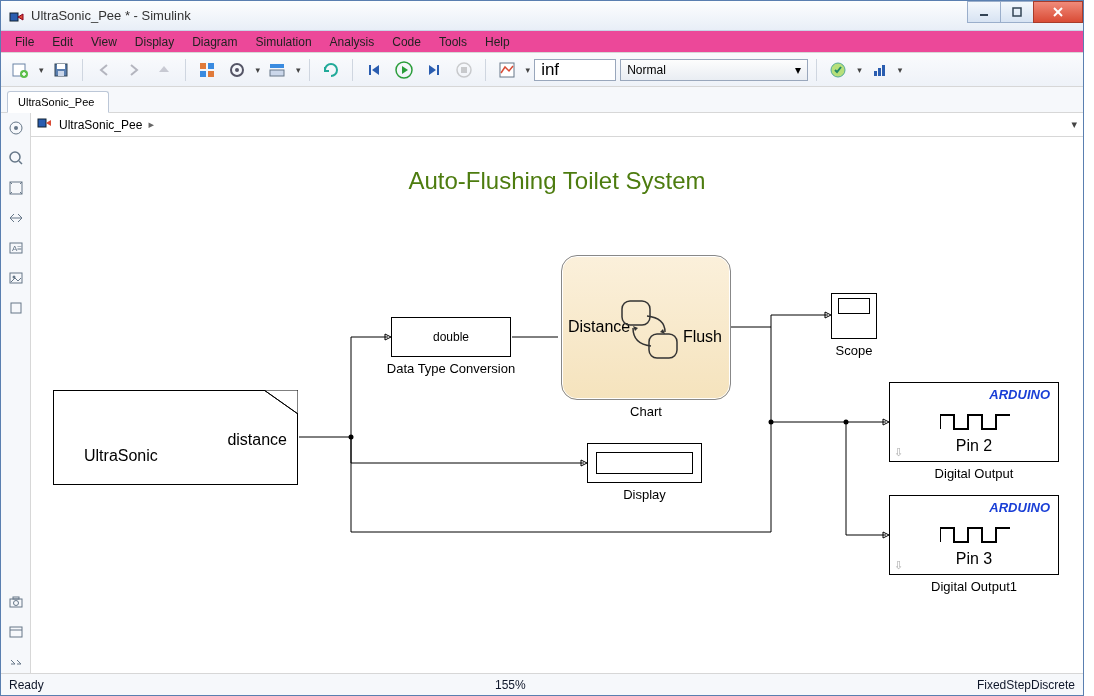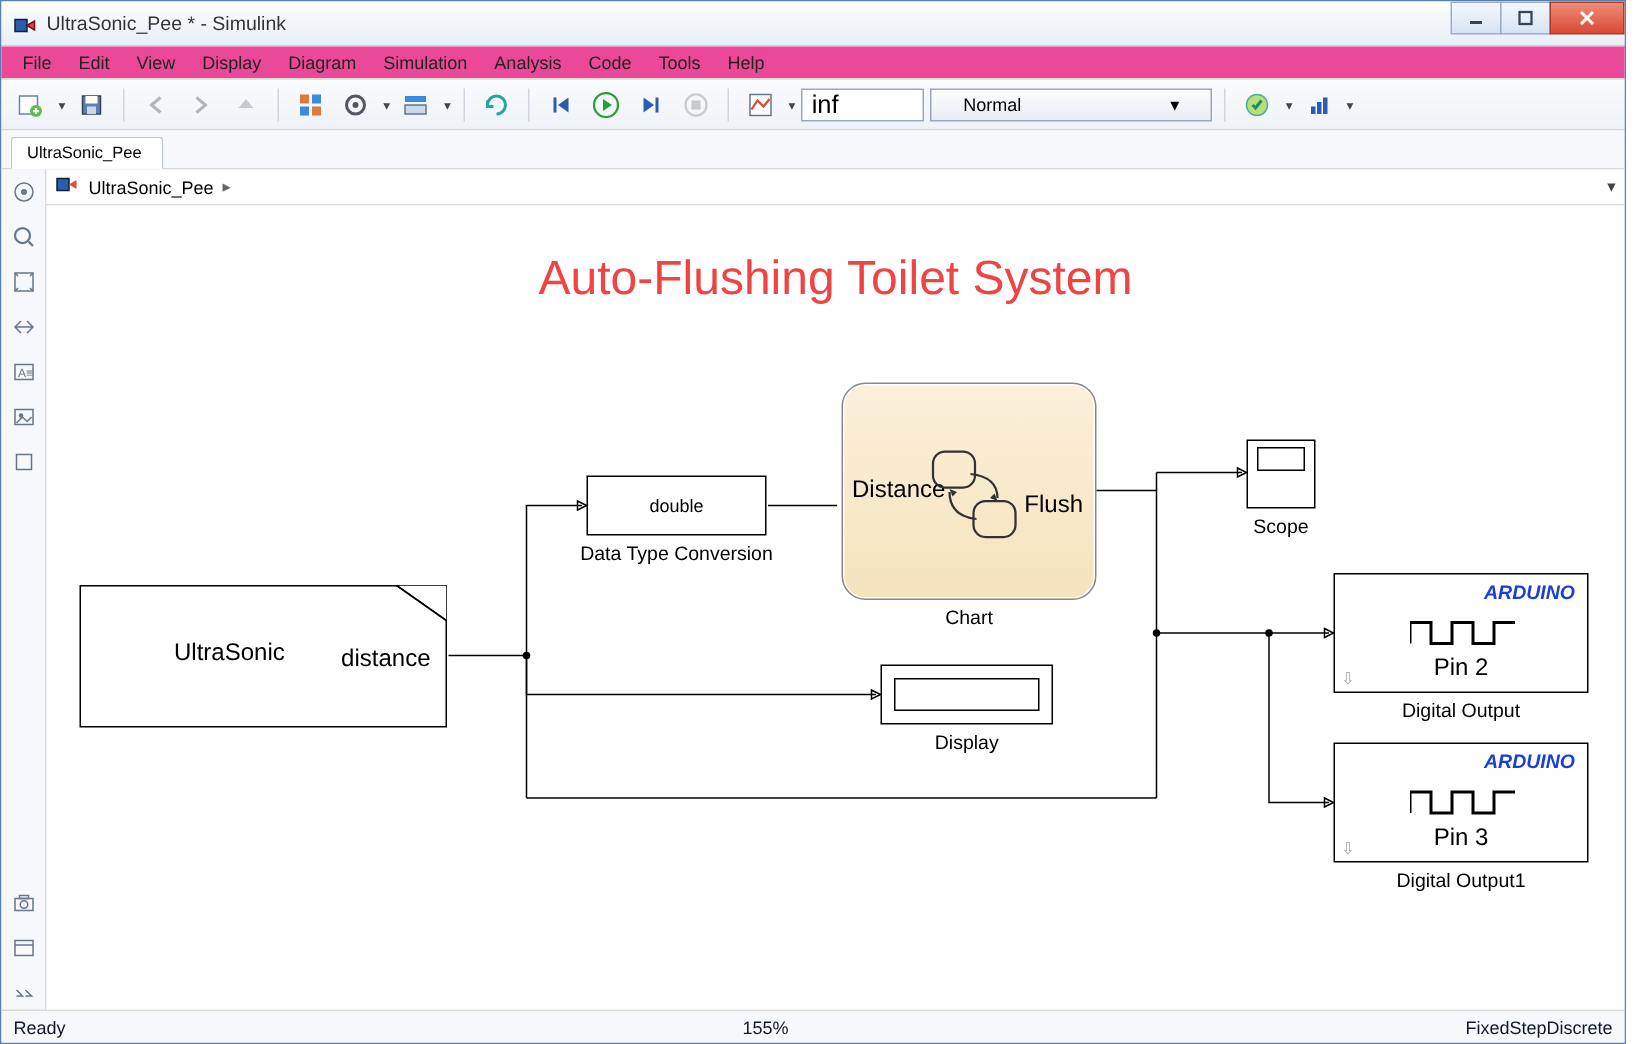--- a/index.html
+++ b/index.html
@@ -15,38 +15,38 @@
 .winbtn.close { width: 50px; background: linear-gradient(#f08b7a,#d94b35); border-color: #a83b2a; color:#fff; }
 .winbtn svg { display: block; }
 
 .menubar { height: 22px; display: flex; align-items: center; padding: 2px 6px; gap: 2px; border-bottom: 1px solid #d7d7d7; background: #ec4899; }
 .menubar .menu { padding: 2px 8px; color: #222; cursor: default; }
 
 .toolbar { height: 34px; display: flex; align-items: center; padding: 2px 6px; gap: 4px; border-bottom: 1px solid #d7d7d7; background: linear-gradient(#fafbfd,#eef2f8); }
 .tb-btn { width: 26px; height: 26px; border: 1px solid transparent; display: flex; align-items: center; justify-content: center; border-radius: 3px; }
 .tb-sep { width: 1px; height: 22px; background: #cfd6e0; margin: 0 4px; }
 .tb-input { width: 82px; height: 22px; border: 1px solid #99a7bc; background: #fff; padding: 0 6px; font-size: 17px; }
-.tb-select { width: 188px; height: 22px; border: 1px solid #99a7bc; background: linear-gradient(#fdfdfd,#e9edf3); padding: 0 21px; font-size: 12px; display: flex; align-items: center; justify-content: space-between; }
+.tb-select { width: 188px; height: 22px; border: 1px solid #99a7bc; background: linear-gradient(#fdfdfd,#e9edf3); padding: 0 6px; font-size: 12px; display: flex; align-items: center; justify-content: space-between; }
 .tb-drop { font-size: 9px; color: #444; margin-left: 2px; }
 
 .tabstrip { height: 26px; background: #f6f8fb; border-bottom: 1px solid #d7d7d7; display: flex; align-items: flex-end; padding-left: 6px; }
 .tab { border: 1px solid #bcc7d7; border-bottom: 1px solid #fff; background: #fff; padding: 4px 14px 4px 10px; border-radius: 3px 3px 0 0; font-size: 11px; position: relative; top: 1px; }
 
 .content-row { flex: 1; display: flex; min-height: 0; }
 .left-tools { width: 30px; background: #f6f8fb; border-right: 1px solid #d7d7d7; display: flex; flex-direction: column; align-items: center; padding-top: 4px; gap: 8px; }
 .left-tools .lt-btn { width: 22px; height: 22px; display: flex; align-items: center; justify-content: center; color: #556; }
 .left-tools .lt-spacer { flex: 1; }
 
 .canvas-area { flex: 1; display: flex; flex-direction: column; min-width: 0; }
 .breadcrumb { height: 24px; border-bottom: 1px solid #d7d7d7; display: flex; align-items: center; padding: 0 6px; gap: 6px; background: #fff; font-size: 12px; }
 .breadcrumb .nav-right { margin-left: auto; color: #444; font-size: 11px; }
 
 .canvas { flex: 1; position: relative; background: #fff; overflow: hidden; }
 
-.diagram-title { position: absolute; left: 0; right: 0; top: 30px; text-align: center; font-size: 32px; font-family: Arial, sans-serif; color: #ef4444; }
+.diagram-title { position: absolute; left: 0; right: 0; top: 30px; text-align: center; font-size: 24px; font-family: Arial, sans-serif; color: #4d7c0f; }
 
 .block { position: absolute; border: 1px solid #000; background: #fff; font-family: Arial, sans-serif; }
 .block-label { position: absolute; font-size: 13px; color: #000; text-align: center; font-family: Arial, sans-serif; }
 
 .statusbar { height: 22px; border-top: 1px solid #d7d7d7; background: #f6f8fb; display: flex; align-items: center; padding: 0 8px; font-size: 12px; color: #0f172a; }
 .statusbar .sb-center { flex: 1; text-align: center; }
 
 svg.wire { position: absolute; overflow: visible; pointer-events: none; }
 svg.wire path, svg.wire line { stroke: #000; stroke-width: 1; fill: none; }
 
@@ -305,21 +305,21 @@
 
       <div class="canvas">
 
         <div class="diagram-title">Auto-Flushing Toilet System</div>
 
         <div class="block" style="left:22px; top:253px; width:245px; height:95px;">
           <svg style="position:absolute;top:-1px;right:-1px" width="34" height="24">
               <path d="M0 0 L34 0 L34 24 Z" fill="#fff" stroke="#000"></path>
               <path d="M0 0 L34 24" stroke="#000"></path>
             </svg>
-          <span class="port-label" style="position:absolute;left:30px;top:36px;margin-left:32px;">UltraSonic</span>
+          <span class="port-label" style="position:absolute;left:30px;top:56px;">UltraSonic</span>
           <span class="port-label" style="position:absolute;right:10px;top:40px;">distance</span>
         </div>
 
         <div class="block" style="left:360px; top:180px; width:120px; height:40px; display:flex;align-items:center;justify-content:center;">
           <span>double</span>
         </div>
         <div class="block-label" style="left:340px; top:224px; width:160px;">Data Type Conversion</div>
 
         <div class="block chart-block" style="left:530px; top:118px; width:170px; height:145px;">
           <span class="port-label" style="position:absolute;left:6px;top:62px;">Distance</span>

